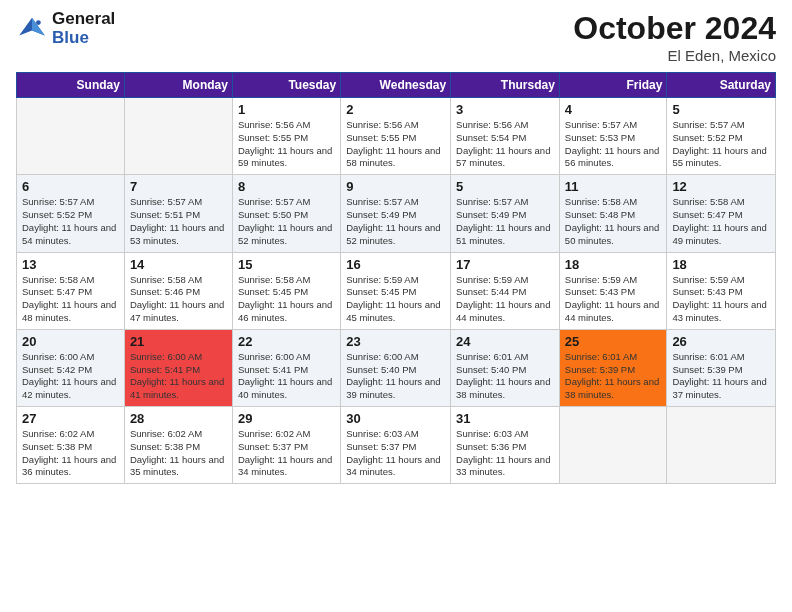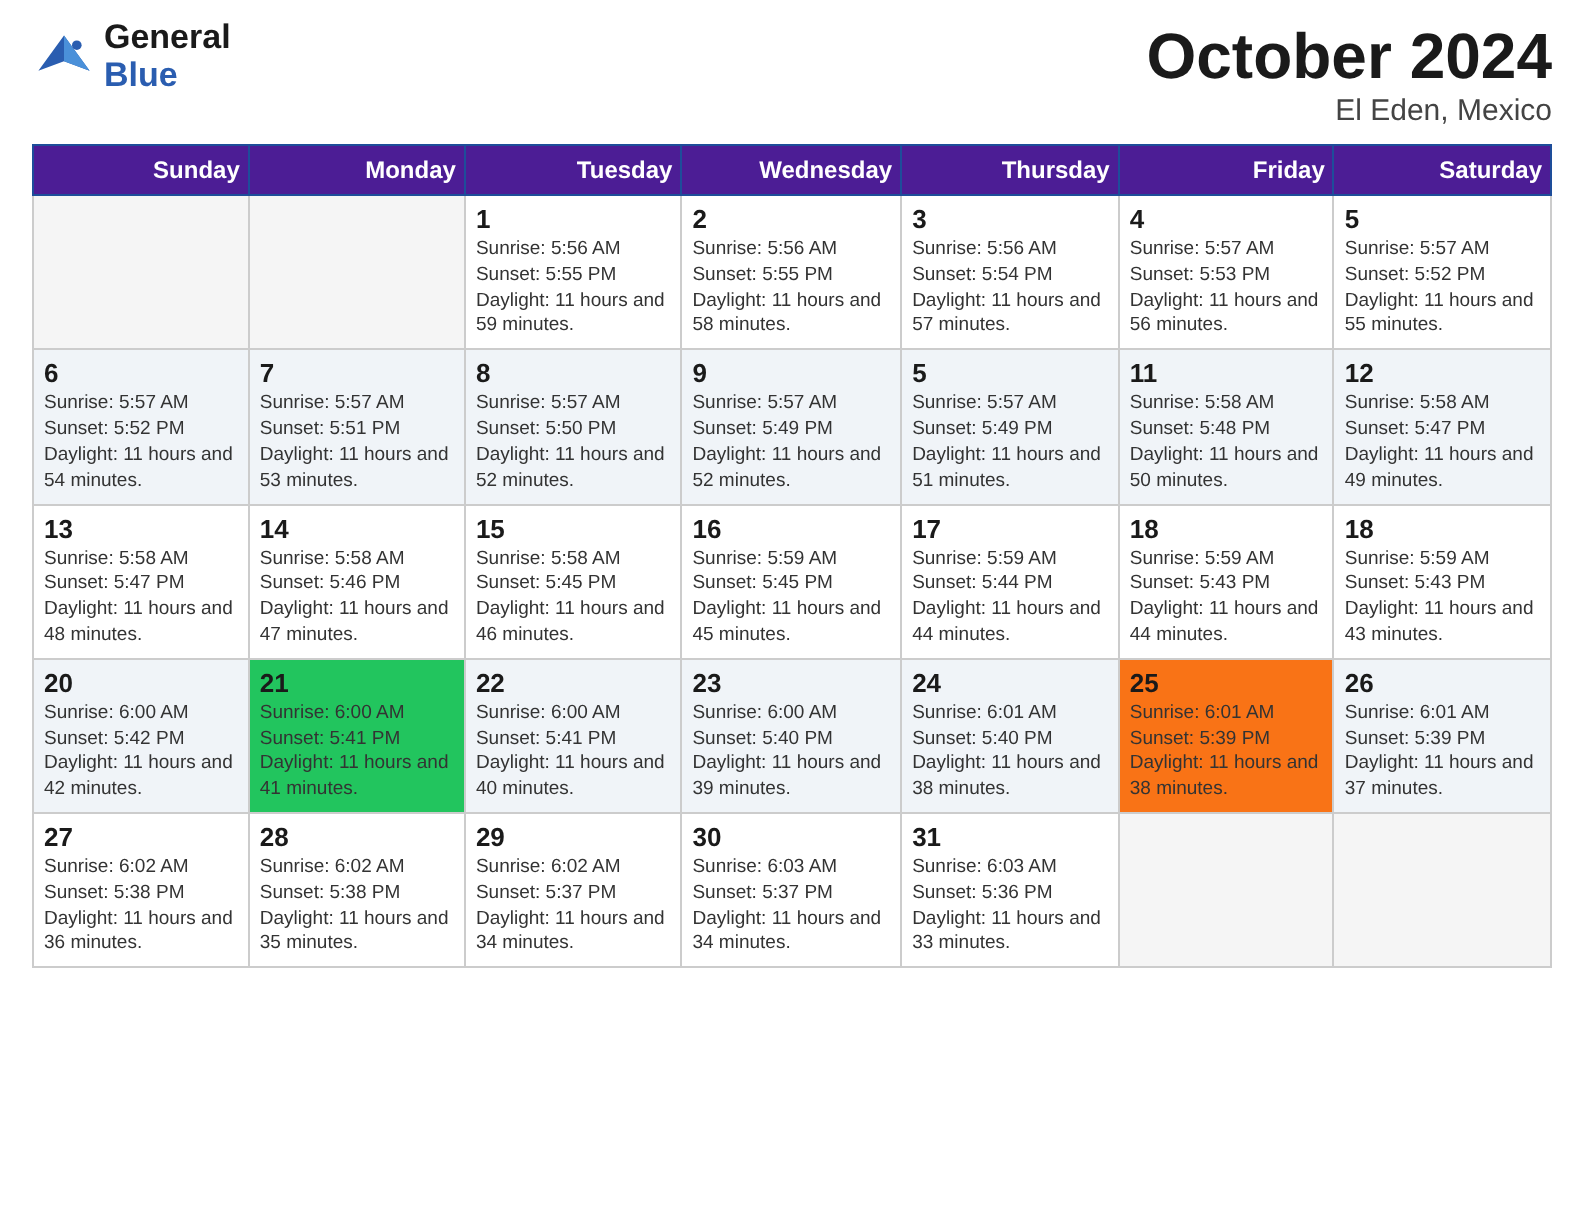--- a/index.html
+++ b/index.html
@@ -243,21 +243,21 @@
 Daylight: 11 hours and 43 minutes.</div>
           </td>
         </tr>
         <tr>
           <td style="background: rgb(240, 244, 248);">
             <span class="day-num">20</span>
             <div class="day-info" style="white-space: pre-line;">Sunrise: 6:00 AM
 Sunset: 5:42 PM
 Daylight: 11 hours and 42 minutes.</div>
           </td>
-          <td style="background: #22c55e;">
+          <td style="background: #ef4444;">
             <span class="day-num">21</span>
             <div class="day-info" style="white-space: pre-line;">Sunrise: 6:00 AM
 Sunset: 5:41 PM
 Daylight: 11 hours and 41 minutes.</div>
           </td>
           <td style="background: rgb(240, 244, 248);">
             <span class="day-num">22</span>
             <div class="day-info" style="white-space: pre-line;">Sunrise: 6:00 AM
 Sunset: 5:41 PM
 Daylight: 11 hours and 40 minutes.</div>

